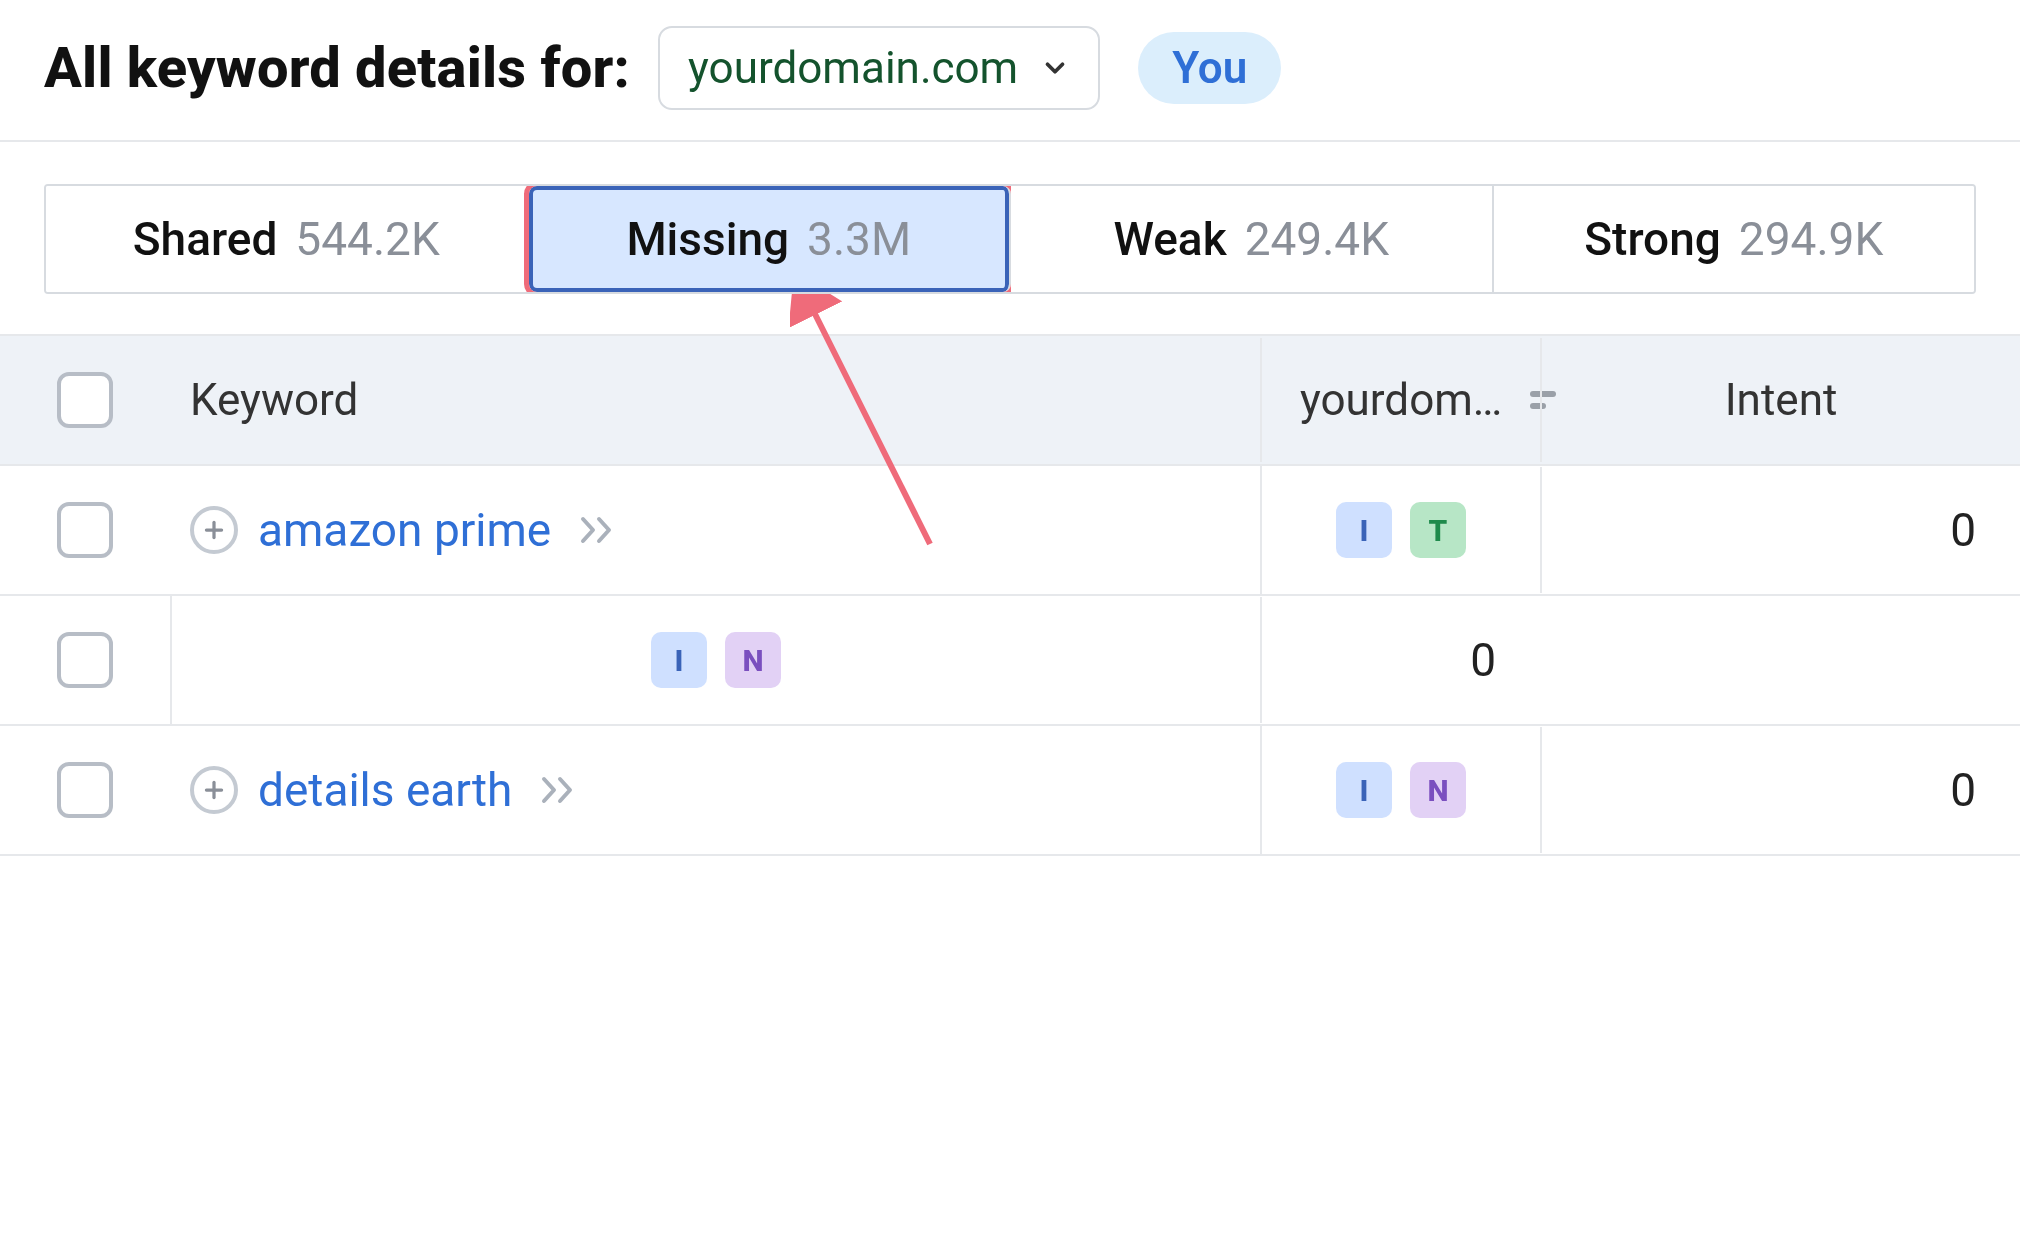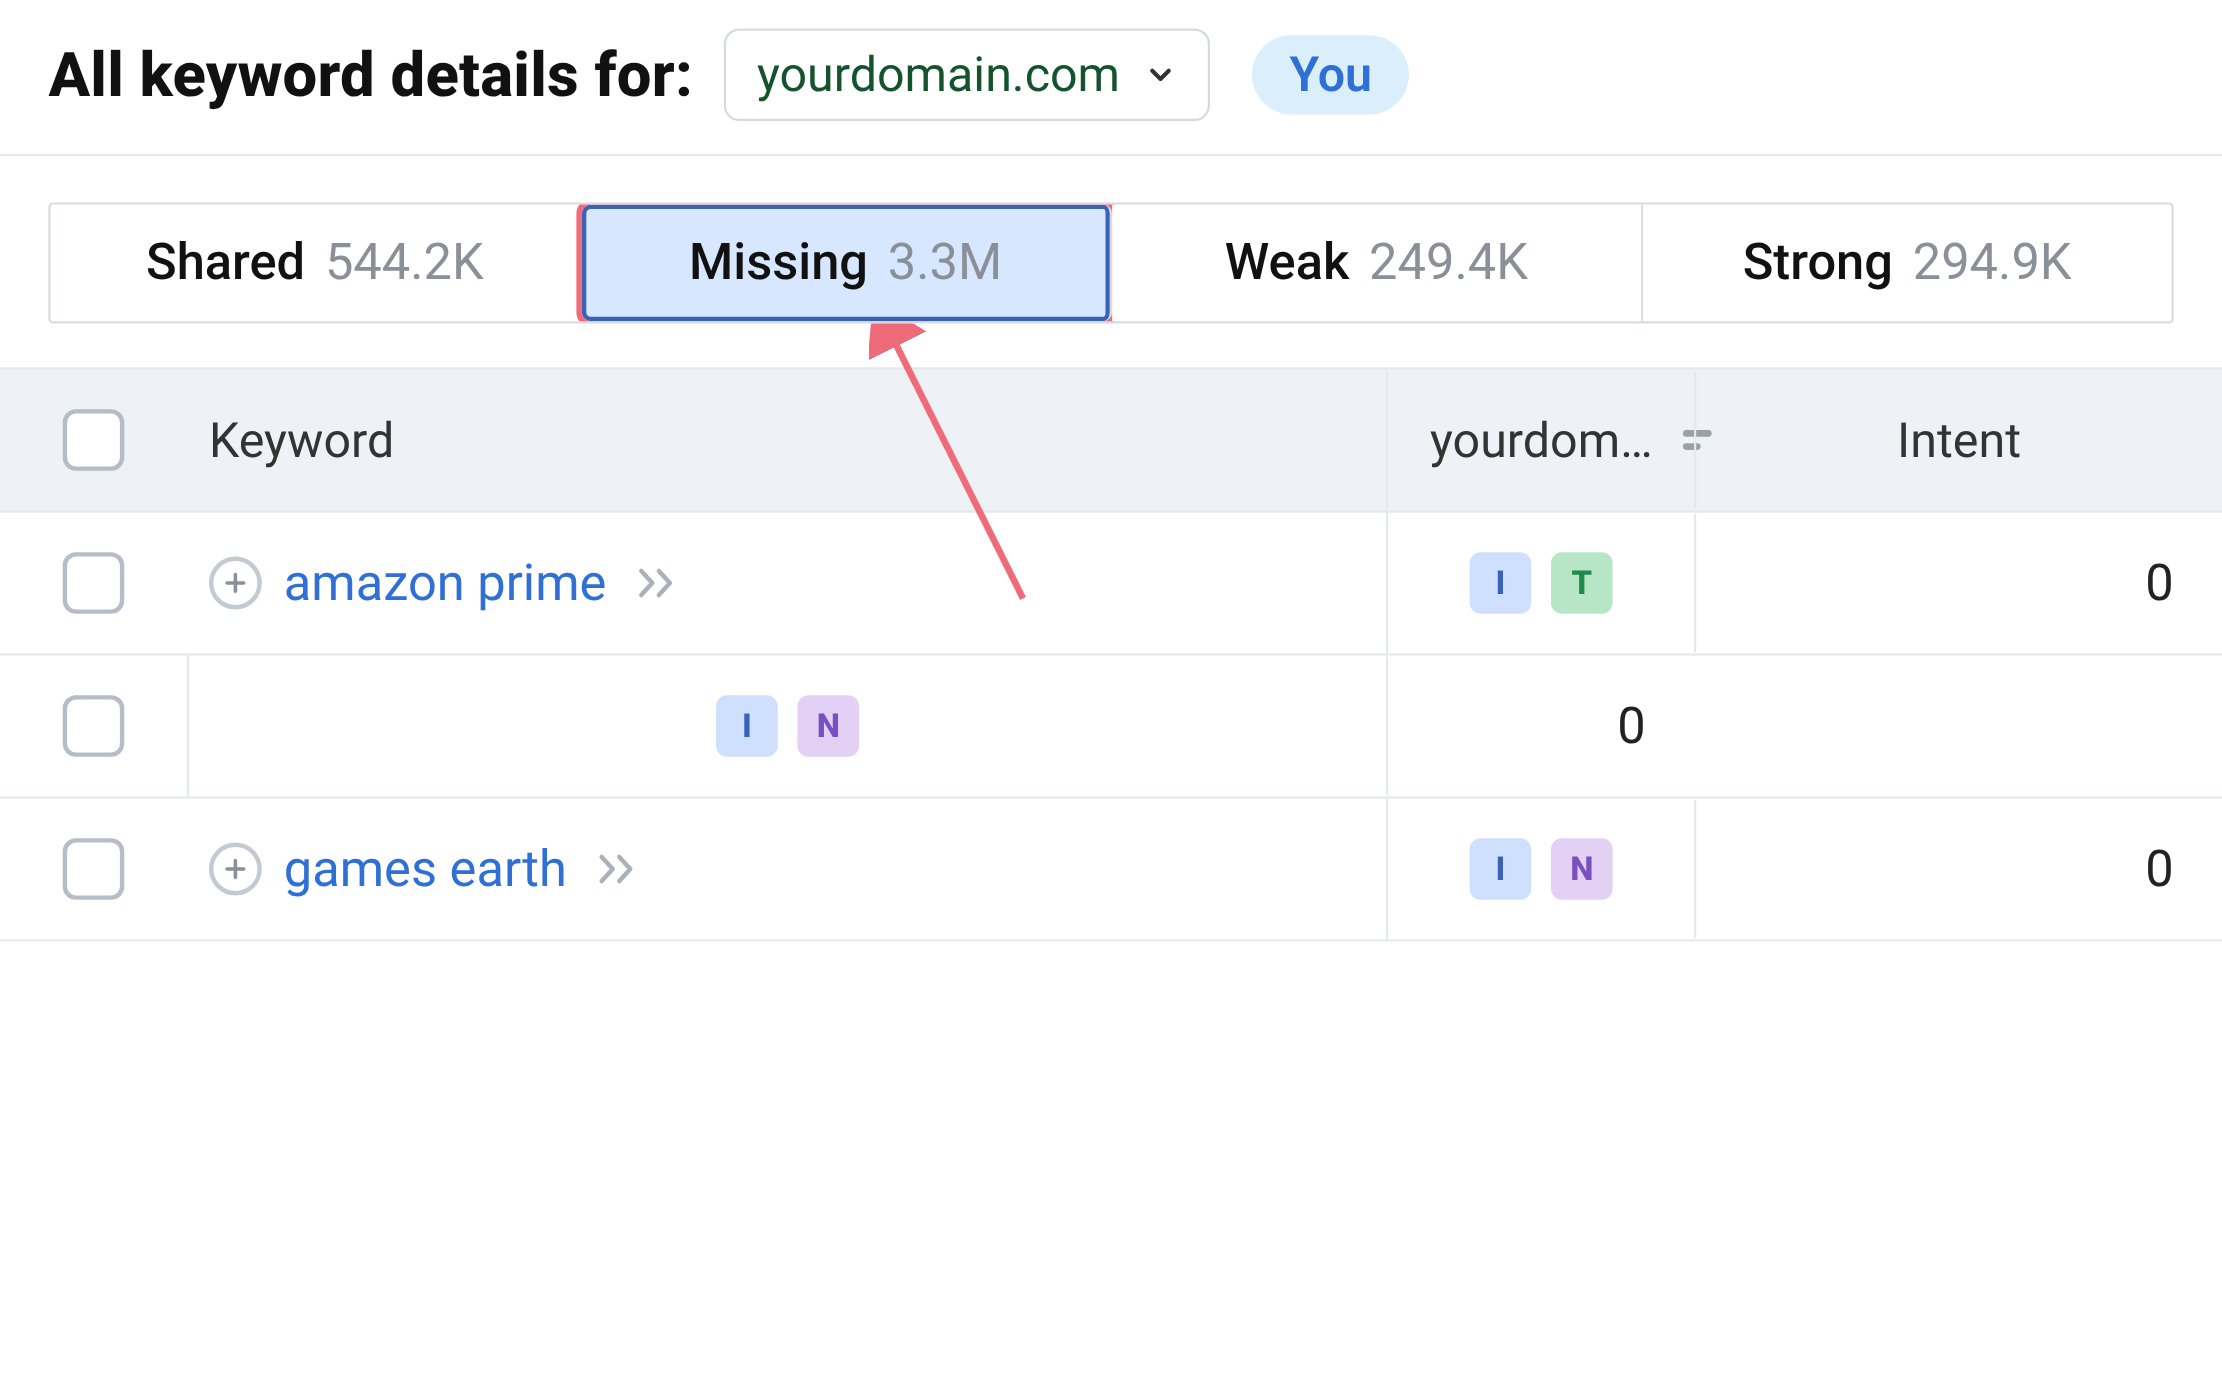--- a/index.html
+++ b/index.html
@@ -261,21 +261,21 @@
         <div class="td chk">
           <div class="checkbox"></div>
         </div>
         <div class="td key-cell">
           <span class="plus-circle">
             <svg width="26" height="26" viewBox="0 0 24 24" fill="none" stroke="#8a8f98" stroke-width="3" stroke-linecap="round">
               <line x1="12" y1="5" x2="12" y2="19"></line>
               <line x1="5" y1="12" x2="19" y2="12"></line>
             </svg>
           </span>
-          <a class="kw-link" href="#">games earth</a>
+          <a class="kw-link" href="#">details earth</a>
           <span class="double-chevron">
             <svg width="40" height="30" viewBox="0 0 40 30" fill="none" stroke="#aab1bb" stroke-width="4" stroke-linecap="round" stroke-linejoin="round">
               <polyline points="4,4 14,15 4,26"></polyline>
               <polyline points="20,4 30,15 20,26"></polyline>
             </svg>
           </span>
         </div>
         <div class="td intent">
           <div class="intent-pills">
             <span class="pill I">I</span>

